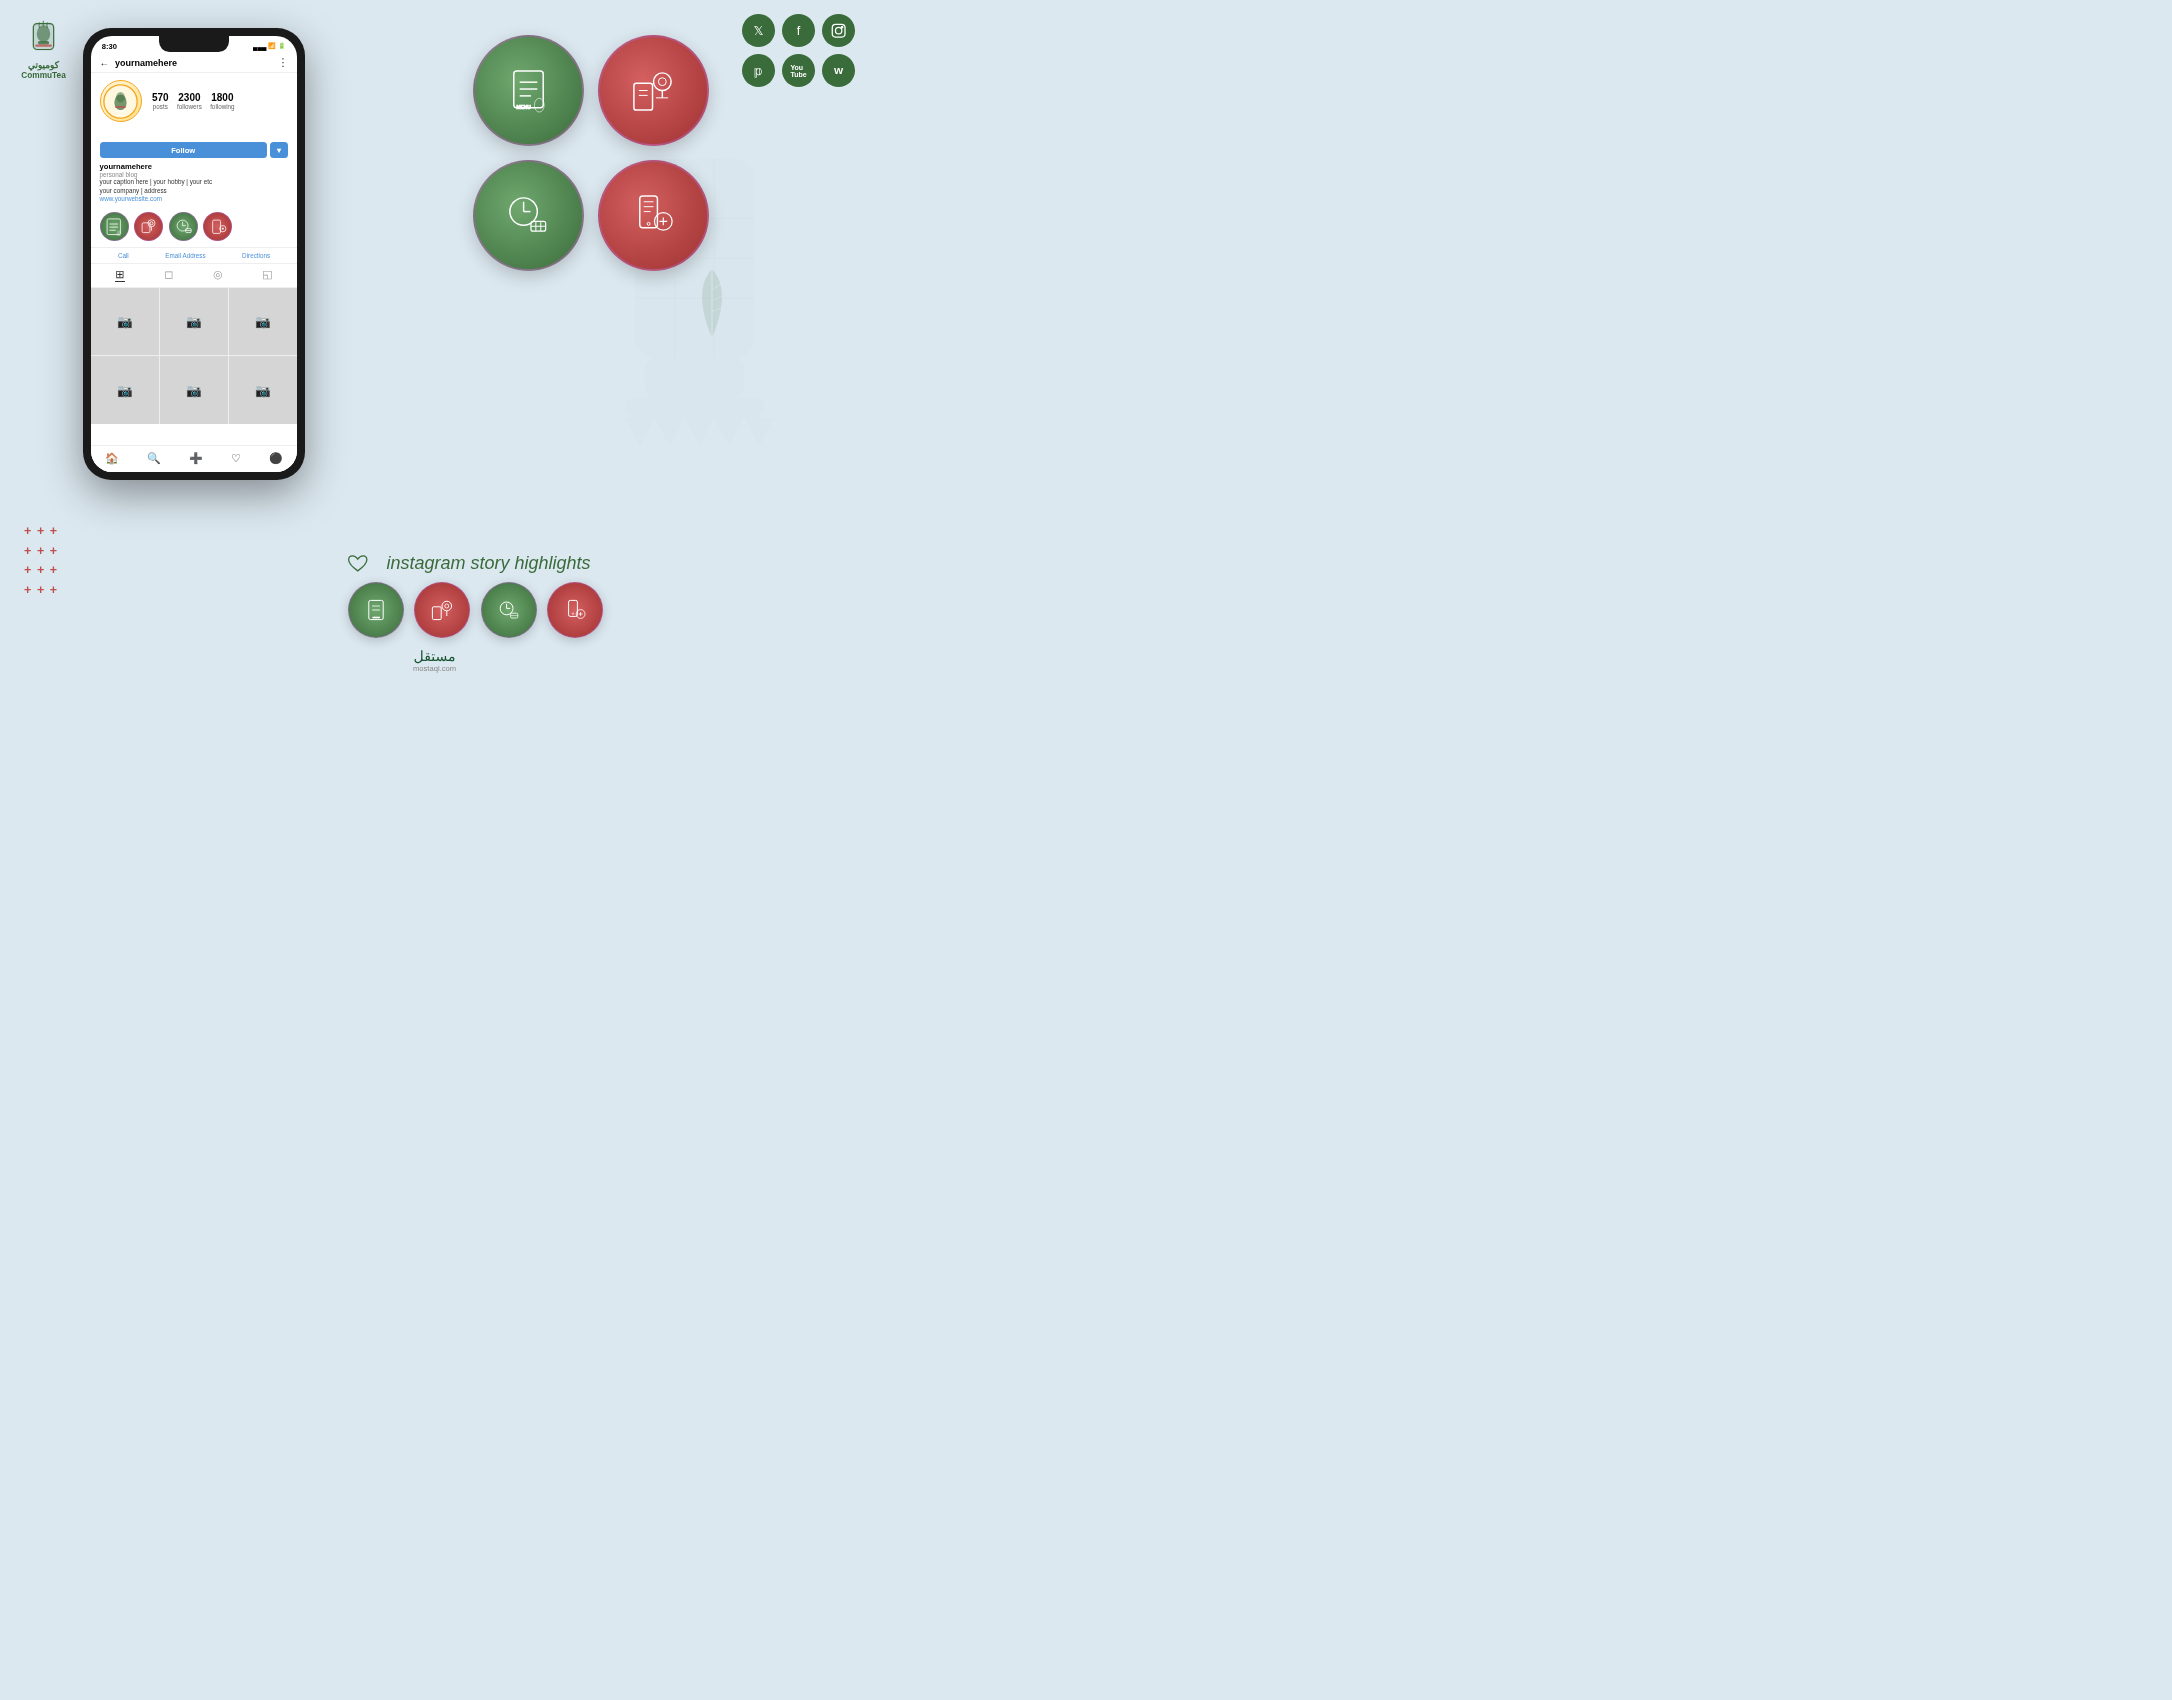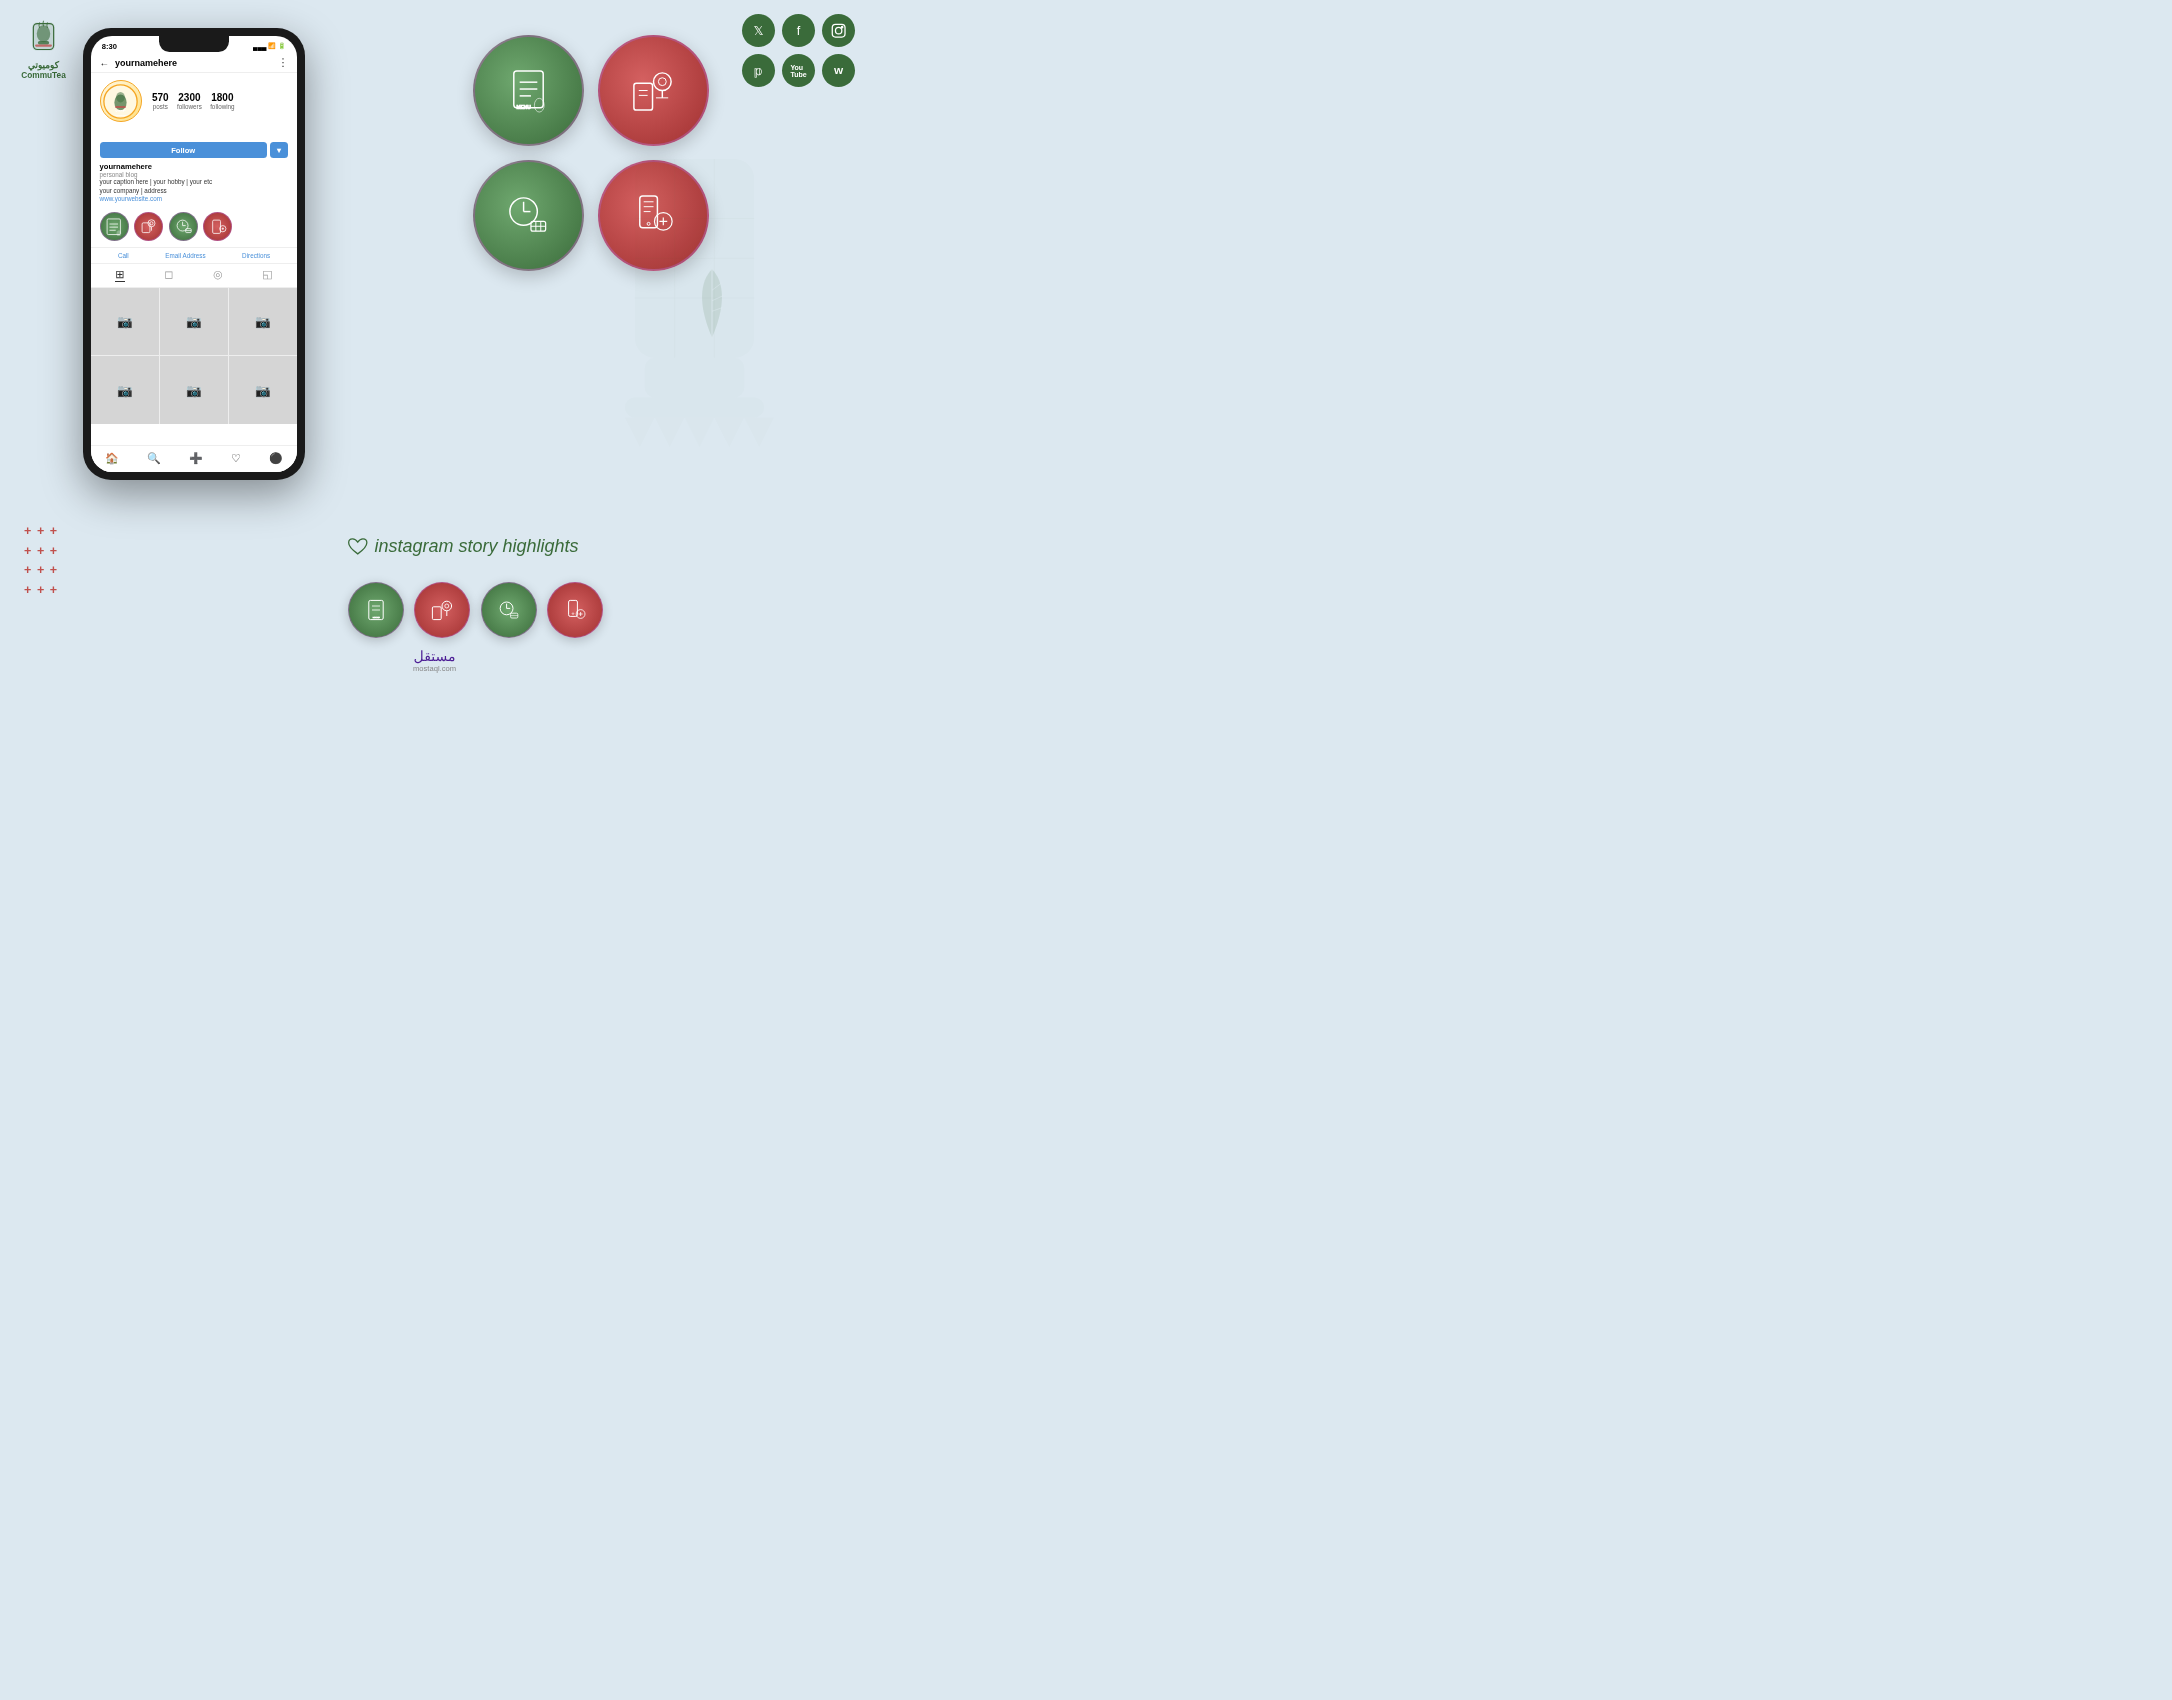--- a/index.html
+++ b/index.html
@@ -295,22 +295,22 @@
     
     .highlights-section {
       position: absolute;
       bottom: 42px;
       right: 70px;
       left: 348px;
     }
     .highlights-label {
       display: flex;
       align-items: center;
-      gap: 7px;
-      margin-bottom: 25px;
+      gap: 19px;
+      margin-bottom: 8px;
     }
     .highlights-label-text {
       font-size: 18px;
       color: #3a6b3a;
       font-style: italic;
     }
     .heart-icon {
       width: 19.5px;
       height: 19.5px;
       color: #3a6b3a;
@@ -348,21 +348,21 @@
 
     
     .watermark {
       position: absolute;
       bottom: 7px;
       left: 50%;
       transform: translateX(-50%);
       text-align: center;
       color: #888;
     }
-    .watermark-ar { font-size: 14px; color: #4c1d95; }
+    .watermark-ar { font-size: 14px; color: #14532d; }
     .watermark-en { font-size: 7.6px; color: #888; }
 
     
     .circle-icon-svg {
       width: 49px;
       height: 49px;
       fill: none;
       stroke: white;
       stroke-width: 1.5;
     }

